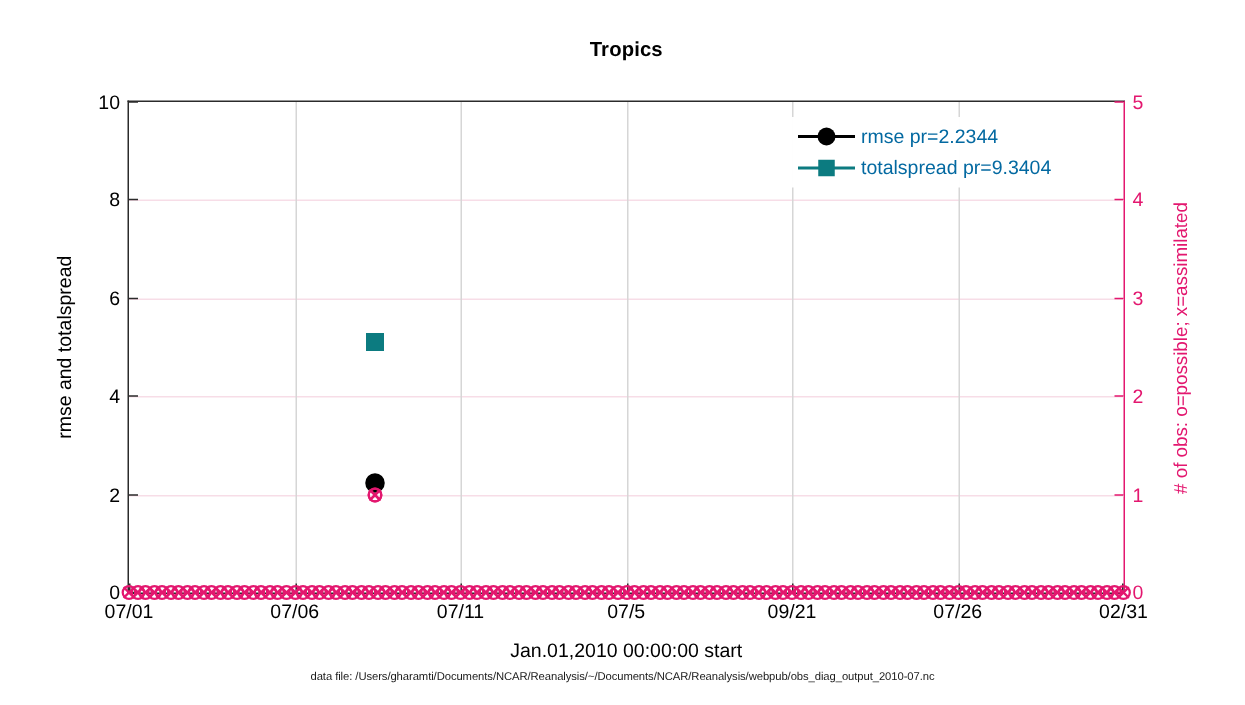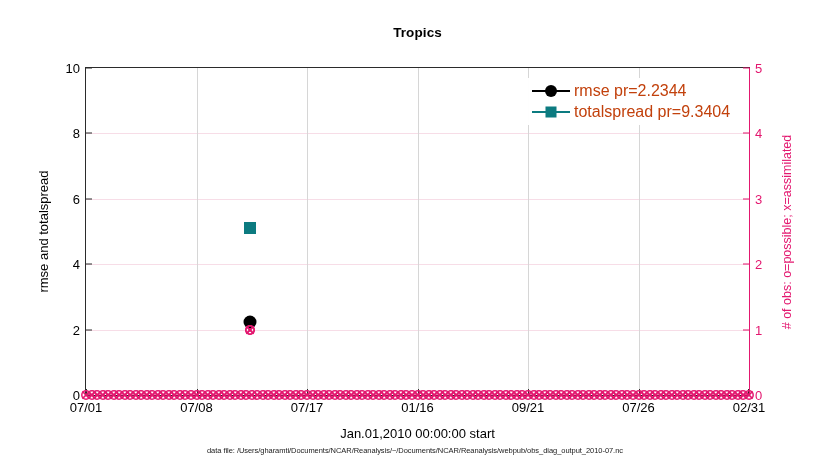--- a/index.html
+++ b/index.html
@@ -215,22 +215,22 @@
   .dot-circle {
     width: 12px;
     height: 12px;
     border-radius: 50%;
   }
   .dot-square {
     width: 11px;
     height: 11px;
   }
   .legend-text {
-    font-size: 16px;
-    color: #c2410c;
+    font-size: 13px;
+    color: #0369a1;
     white-space: nowrap;
   }
 
   
   .marker {
     position: absolute;
     transform: translate(-50%, -50%);
   }
   .marker-circle {
     width: 13px;
@@ -297,25 +297,25 @@
       <div class="ytick-right" style="top: 196.2px;">2</div>
       <div class="ytick-right-mark" style="top: 130.8px;"></div>
       <div class="ytick-right" style="top: 130.8px;">3</div>
       <div class="ytick-right-mark" style="top: 65.4px;"></div>
       <div class="ytick-right" style="top: 65.4px;">4</div>
       <div class="ytick-right-mark" style="top: 0px;"></div>
       <div class="ytick-right" style="top: 0px;">5</div>
       <div class="xtick-mark" style="left: 0px;"></div>
       <div class="xtick-label" style="left: 0px;">07/01</div>
       <div class="xtick-mark" style="left: 110.5px;"></div>
-      <div class="xtick-label" style="left: 110.5px;">07/08</div>
+      <div class="xtick-label" style="left: 110.5px;">07/06</div>
       <div class="xtick-mark" style="left: 221px;"></div>
-      <div class="xtick-label" style="left: 221px;">07/17</div>
+      <div class="xtick-label" style="left: 221px;">07/11</div>
       <div class="xtick-mark" style="left: 331.5px;"></div>
-      <div class="xtick-label" style="left: 331.5px;">01/16</div>
+      <div class="xtick-label" style="left: 331.5px;">07/5</div>
       <div class="xtick-mark" style="left: 442px;"></div>
       <div class="xtick-label" style="left: 442px;">09/21</div>
       <div class="xtick-mark" style="left: 552.5px;"></div>
       <div class="xtick-label" style="left: 552.5px;">07/26</div>
       <div class="xtick-mark" style="left: 662px;"></div>
       <div class="xtick-label" style="left: 663px;">02/31</div>
       <div class="obs-marker" style="left: 0px; top: 327px;">
         <svg width="11" height="11" viewBox="0 0 11 11">
           <circle cx="5.5" cy="5.5" r="4.2" fill="none" stroke="#e3176f" stroke-width="1.5"></circle>
           <line x1="1.9" y1="1.9" x2="9.1" y2="9.1" stroke="#e3176f" stroke-width="1.5"></line>

